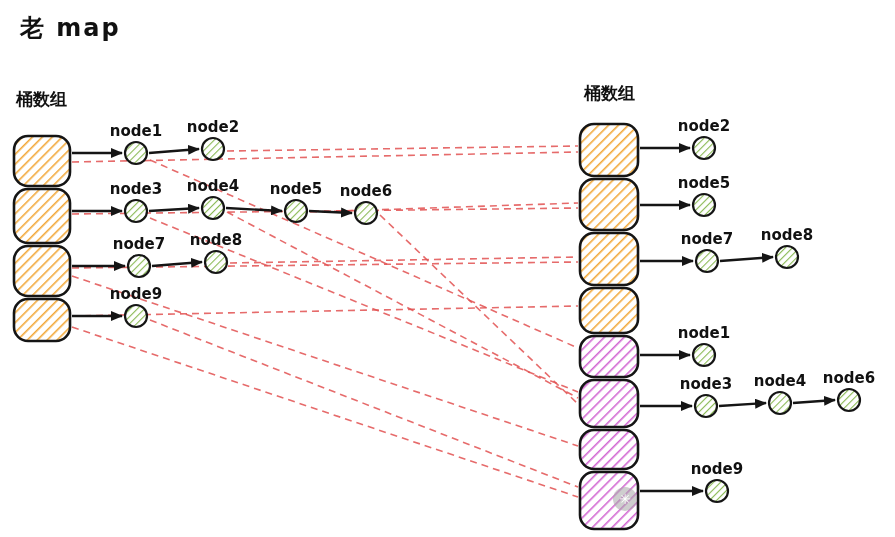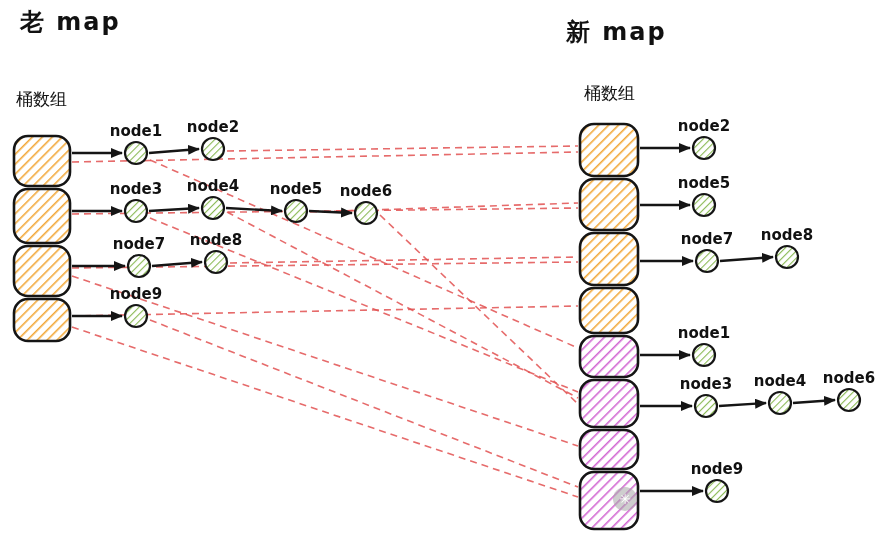--- a/index.html
+++ b/index.html
@@ -1,32 +1,31 @@
 <!DOCTYPE html>
 <html><head>
 <meta charset="utf-8">
 <style>
   html,body{margin:0;padding:0;background:#ffffff;}
   #stage{position:relative;width:895px;height:537px;background:#ffffff;overflow:hidden;
          font-family:"DejaVu Sans",sans-serif;}
   .map-title{position:absolute;font-size:24px;font-weight:700;color:#111;letter-spacing:2px;}
-  .array-label{position:absolute;font-size:17px;font-weight:400;color:#111;}
+  .array-label{position:absolute;font-size:17px;font-weight:700;color:#111;}
   #diagram-svg{position:absolute;left:0;top:0;}
   #diagram-svg text{font-family:"DejaVu Sans",sans-serif;}
   .watermark{position:absolute;display:flex;align-items:center;gap:7px;
              color:rgba(150,150,150,0.8);font-size:19px;font-weight:600;}
   .watermark-icon{width:24px;height:24px;border-radius:50%;background:rgba(165,165,165,0.55);
                   color:#fff;display:flex;align-items:center;justify-content:center;font-size:14px;flex:0 0 auto;}
 </style>
 </head>
 <body>
 
 <div id="stage">
-  <div class="map-title" style="left:20px;top:6px;">老 map</div>
-  <div class="map-title" style="left:566px;top:16px;">新 map</div>
+  <div class="map-title" style="left:20px;top:12px;">老 map</div>
 
   <div class="array-label" style="left:16px;top:88px;">桶数组</div>
   <div class="array-label" style="left:584px;top:82px;">桶数组</div>
 
   <svg id="diagram-svg" width="895" height="537" viewBox="0 0 895 537">
       <defs>
         <pattern id="hatch-orange" width="7" height="7" patternUnits="userSpaceOnUse" patternTransform="rotate(45)">
           <rect width="7" height="7" fill="#ffffff"></rect>
           <line x1="0" y1="0" x2="0" y2="7" stroke="#f2a93b" stroke-width="3.2"></line>
         </pattern>

